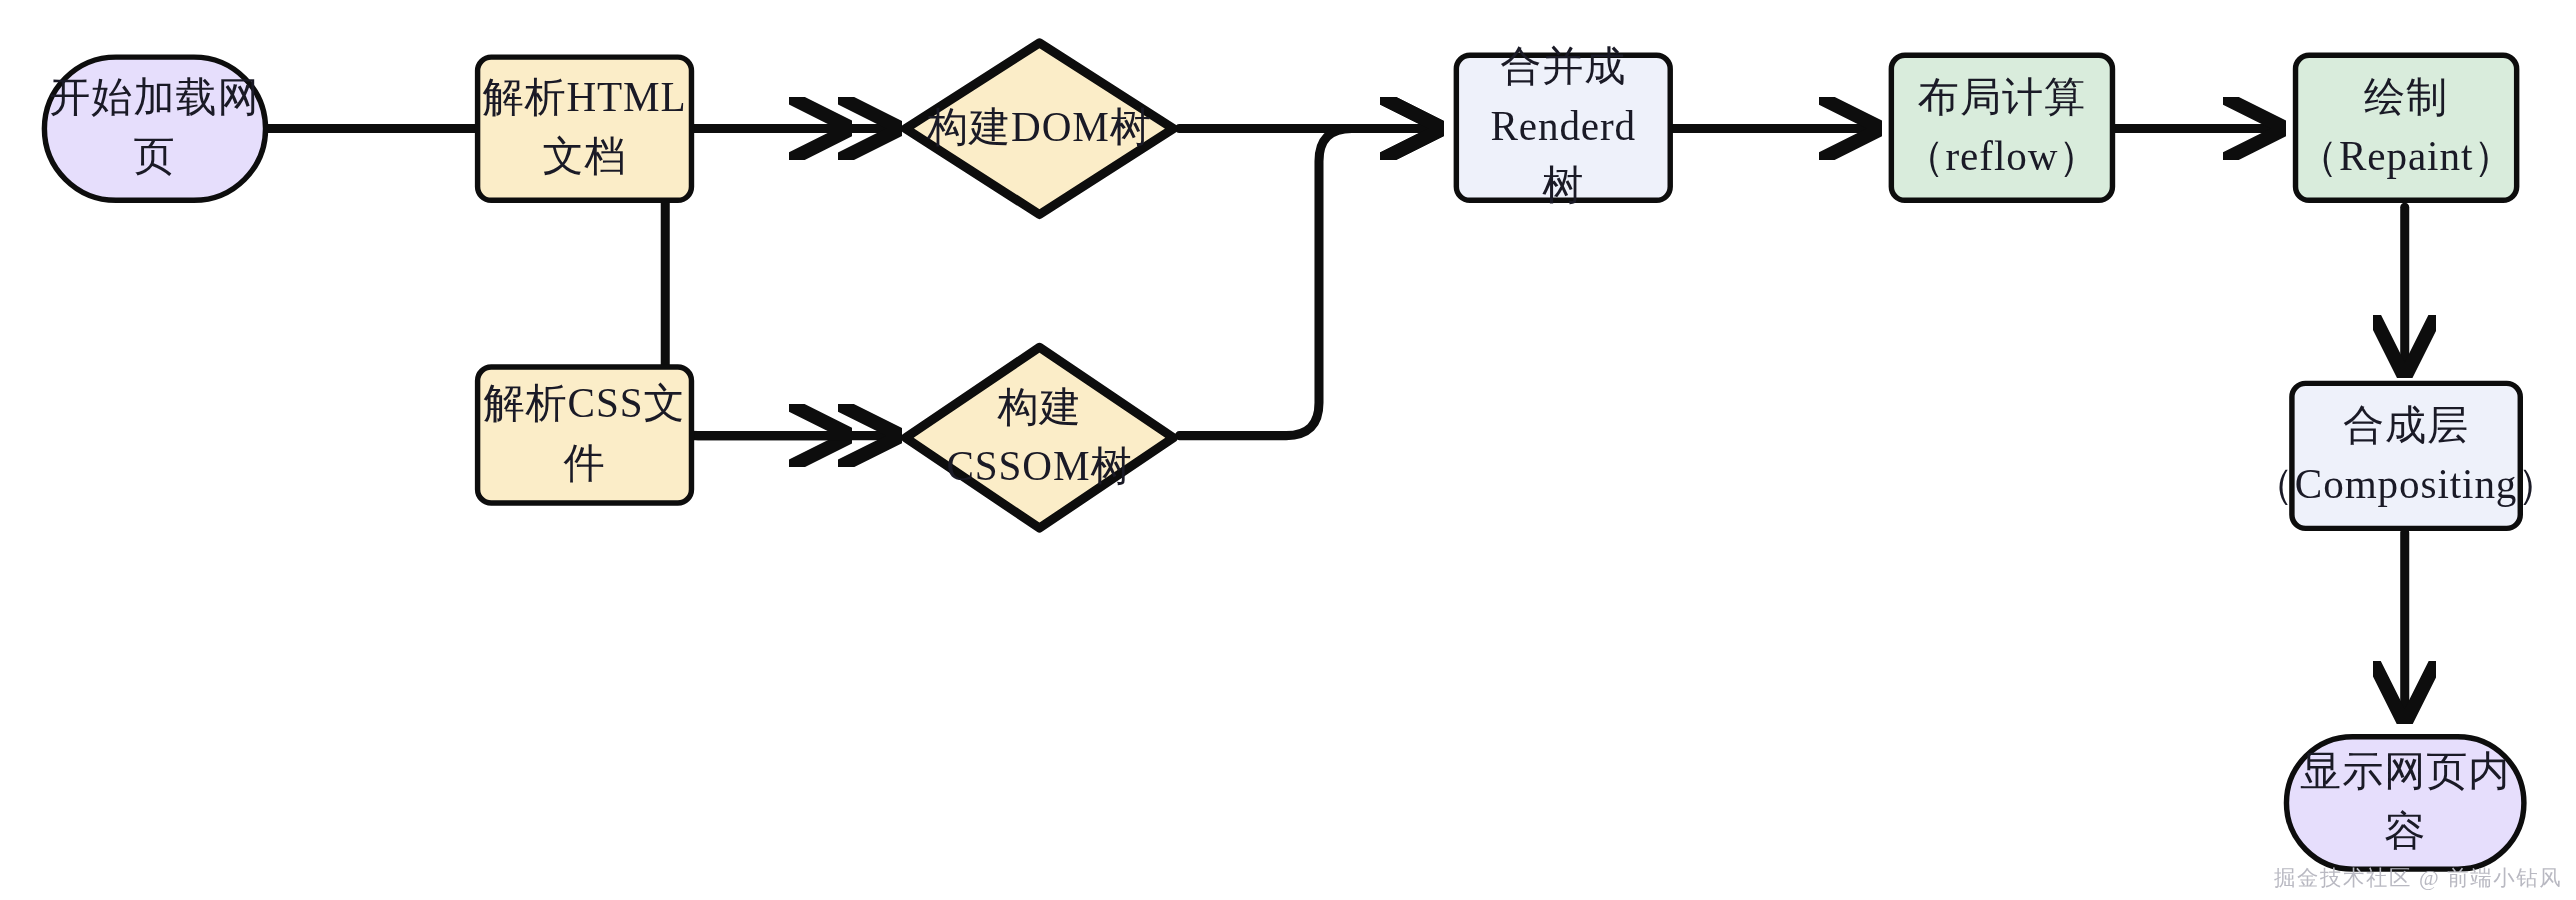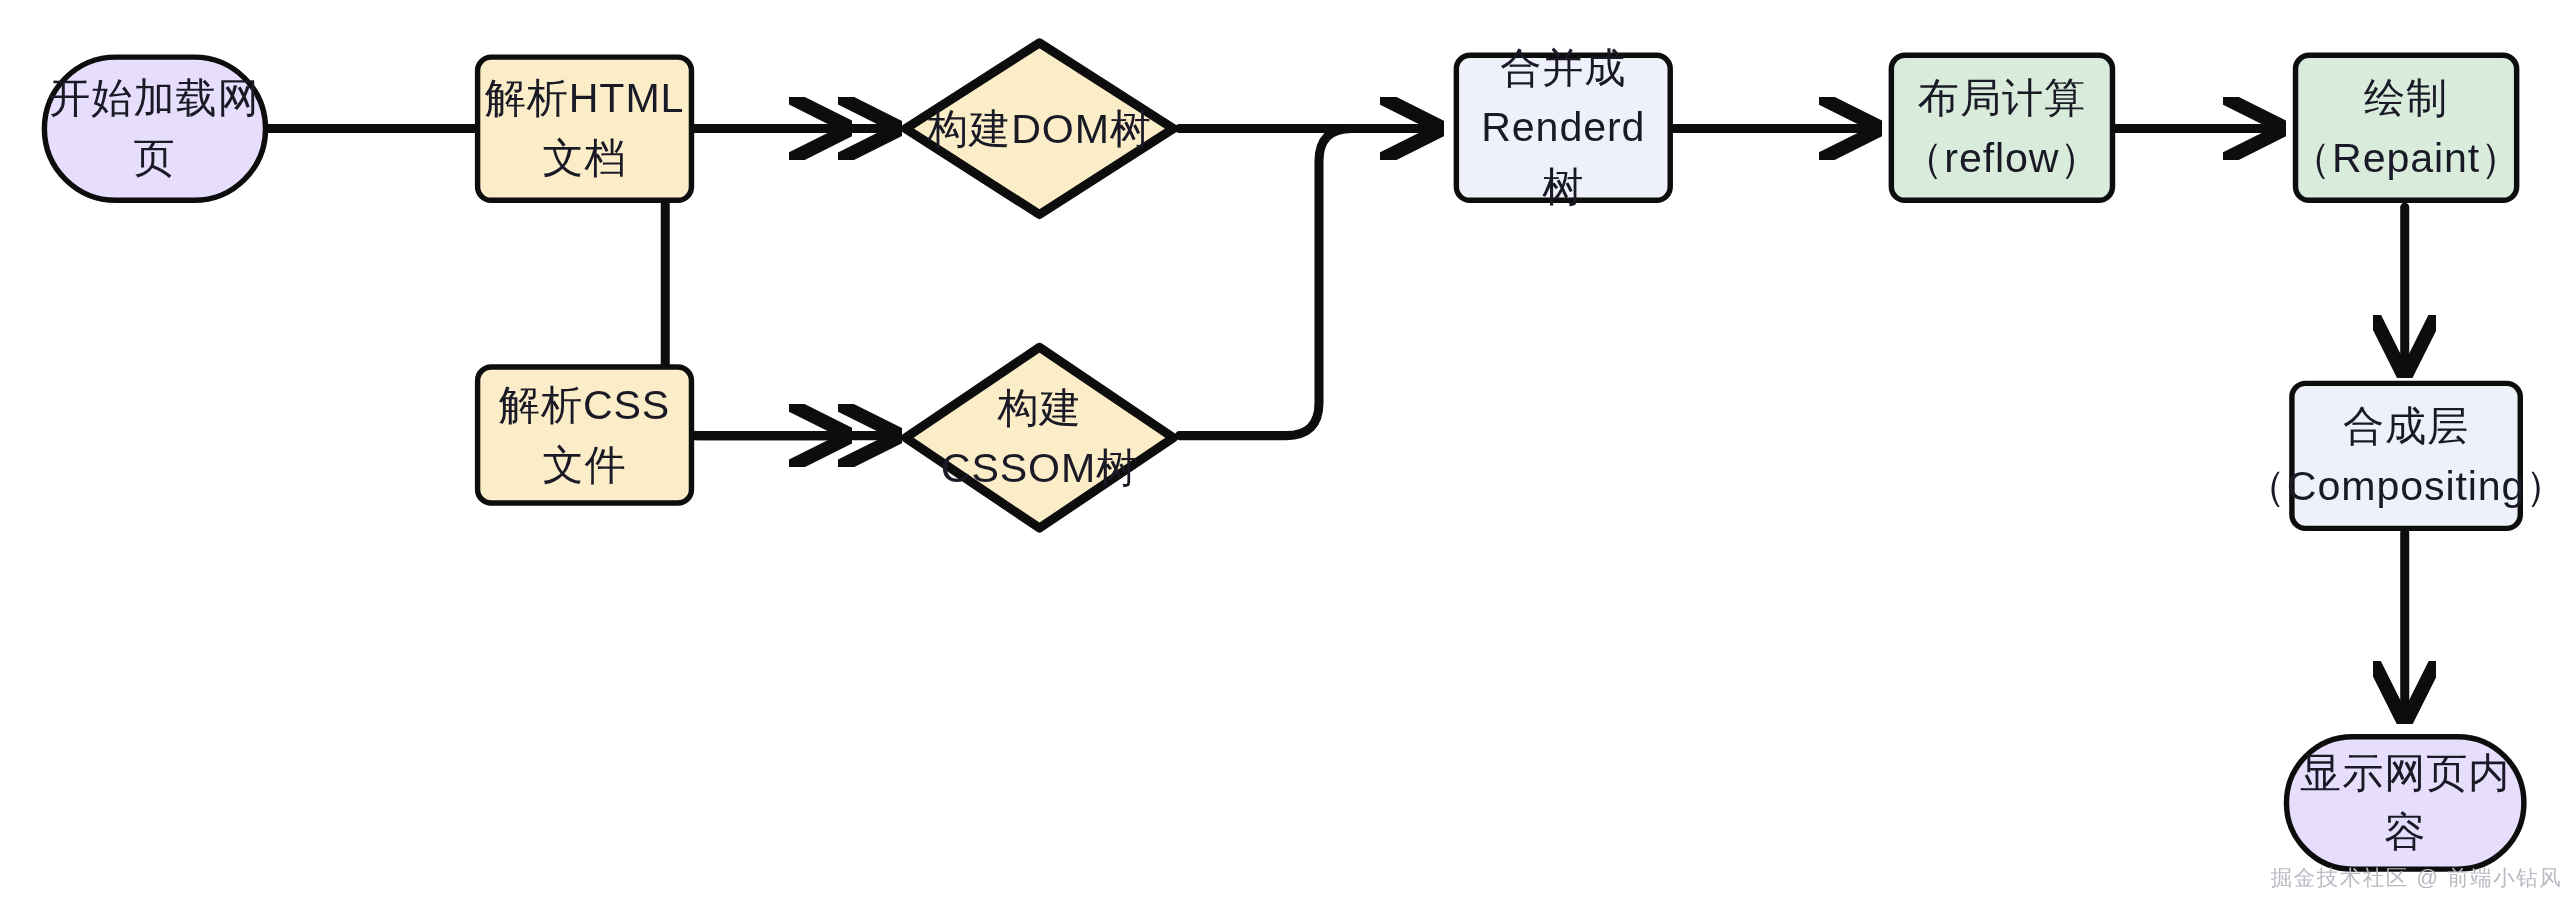--- a/index.html
+++ b/index.html
@@ -9,20 +9,21 @@
   }
   body {
     font-family: "Liberation Sans", "DejaVu Sans", sans-serif;
   }
   #canvas {
     position: relative;
     width: 2576px;
     height: 901px;
     background: #ffffff;
     overflow: hidden;
+    font-family: Liberation Serif, serif;
   }
   #edges {
     position: absolute;
     left: 0;
     top: 0;
     width: 2576px;
     height: 901px;
     pointer-events: none;
   }
   .node {

